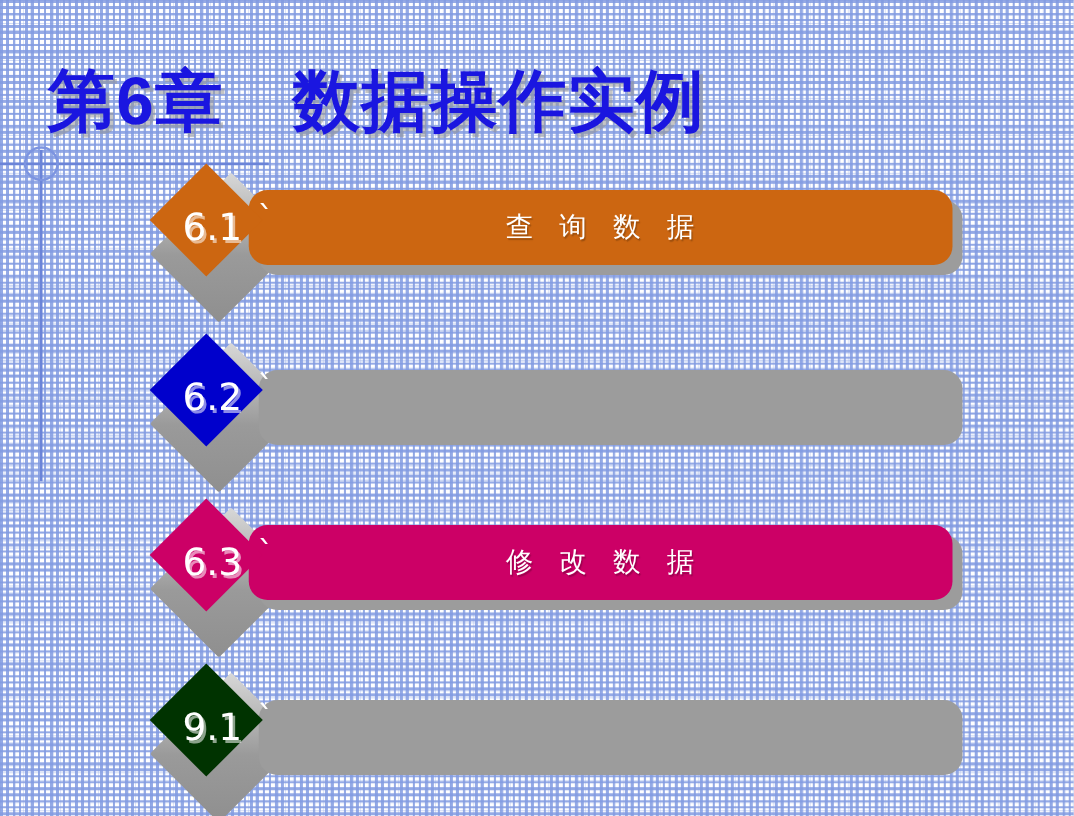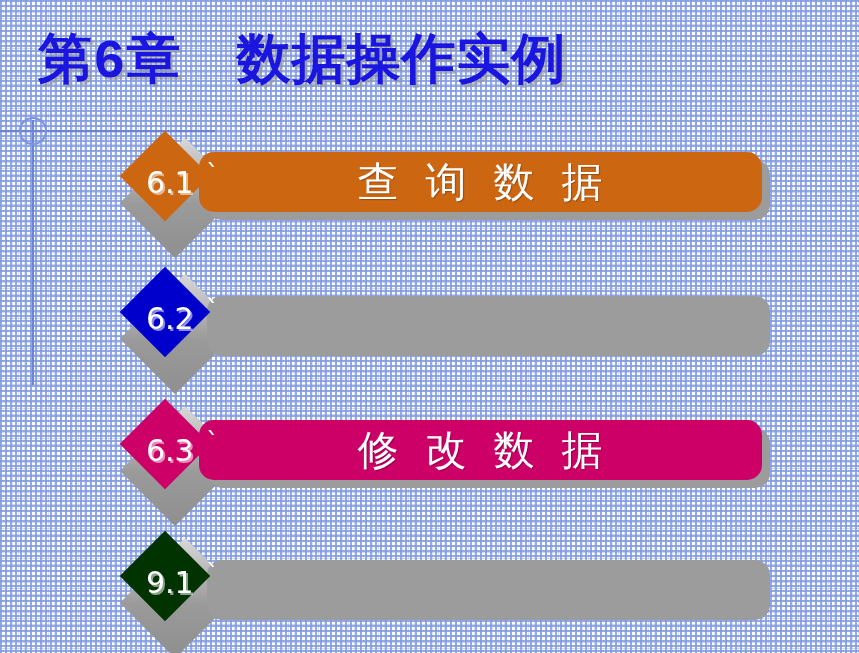--- a/index.html
+++ b/index.html
@@ -41,22 +41,22 @@
       34.3px 100%, 
       100% 34.3px; 
     background-position: 101px 0, 0 30px, 67px 0, 0 30px;
     background-repeat: repeat;
   }
 
   
   .title {
     position: absolute;
     left: 38px;
-    top: 28px;
-    font-family: Liberation Mono, monospace;
+    top: 46px;
+    font-family: Liberation Sans, sans-serif;
     font-weight: bold;
     font-size: 54px;
     line-height: 70px;
     letter-spacing: 1px;
     color: #1a16e0;
     white-space: pre;
     text-shadow: 3px 3px 0 rgba(150,150,150,0.55);
     z-index: 20;
   }
 
@@ -96,21 +96,21 @@
     width: 563px;
     height: 60px;
     border-radius: 15px 15px 15px 15px;
     display: flex;
     align-items: center;
     justify-content: center;
   }
 
   .bar-label {
     font-family: "DejaVu Serif", "Liberation Serif", serif;
-    font-size: 41px;
+    font-size: 22px;
     color: #ffffff;
     letter-spacing: 7px;
     padding-left: 6px;
     white-space: pre;
     text-shadow: 1px 1px 1px rgba(0,0,0,0.25);
   }
 
   
   .diamond-shadow {
     position: absolute;

